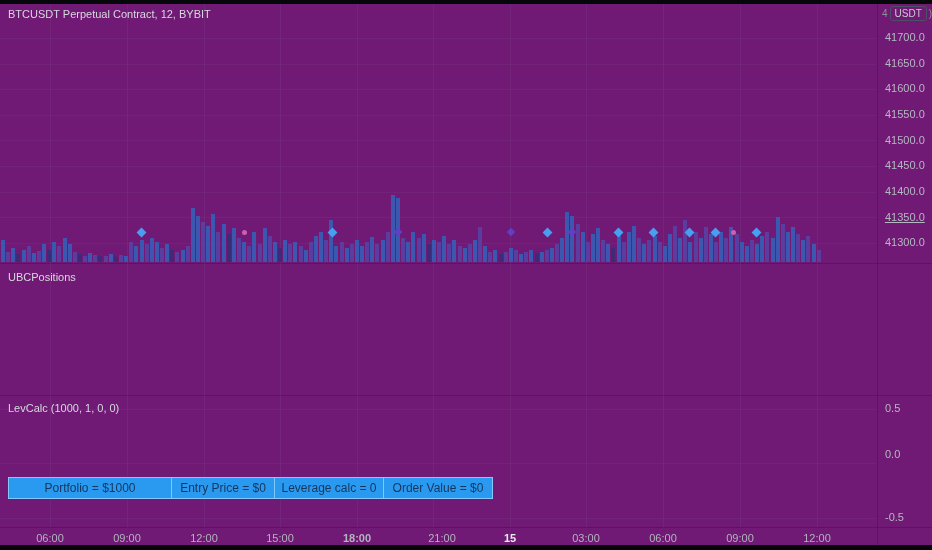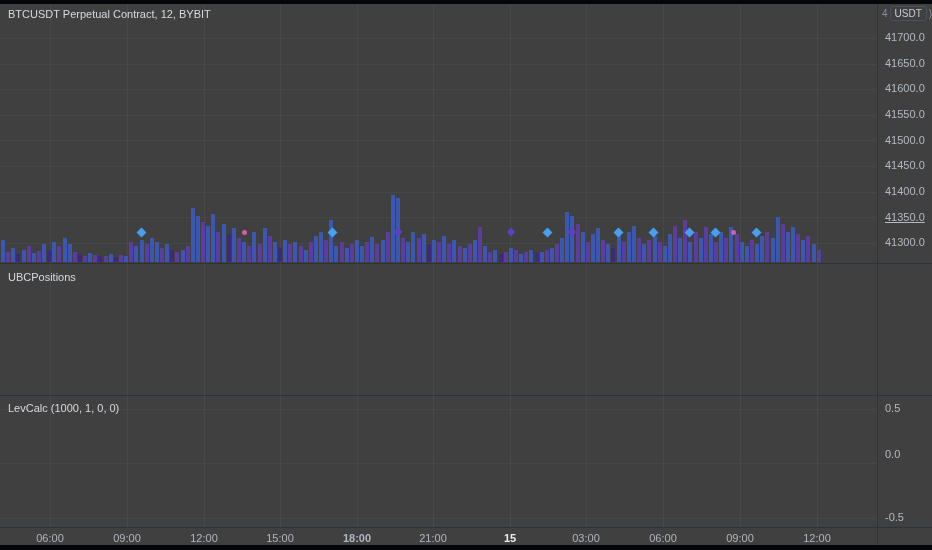--- a/index.html
+++ b/index.html
@@ -1,16 +1,16 @@
 <!DOCTYPE html>
 <html><head>
 <meta charset="utf-8">
 <style>
   html,body{margin:0;padding:0;background:#04060a;}
-  .stage{position:relative;width:932px;height:550px;background:#404040;overflow:hidden;
+  .stage{position:relative;width:932px;height:550px;background:#701a75;overflow:hidden;
          font-family:"Liberation Sans","DejaVu Sans",sans-serif;}
   .strip{position:absolute;left:0;width:932px;background:#04060a;}
   .strip.top{top:0;height:4px;}
   .strip.bottom{top:545px;height:5px;}
   .pane{position:absolute;left:0;width:877px;}
   .pane-main{top:4px;height:259px;}
   .pane-positions{top:264px;height:131px;}
   .pane-levcalc{top:396px;height:131px;}
   .sep{position:absolute;left:0;width:932px;height:1px;background:#2c3240;}
   .legend{position:absolute;left:8px;top:3px;z-index:6;color:#d6d9de;font-size:11px;line-height:14px;white-space:nowrap;}
@@ -258,20 +258,26 @@
       <div class="vgrid" style="left: 433px;"></div>
       <div class="vgrid" style="left: 510px;"></div>
       <div class="vgrid" style="left: 586px;"></div>
       <div class="vgrid" style="left: 663px;"></div>
       <div class="vgrid" style="left: 740px;"></div>
       <div class="vgrid" style="left: 817px;"></div>
     </div>
 
   <table class="calc-table">
     <tbody id="calc-body">
+        <tr>
+          <td style="width: 154px;">Portfolio = $1000</td>
+          <td style="width: 94px;">Entry Price = $0</td>
+          <td style="width: 100px;">Leverage calc = 0</td>
+          <td style="width: 100px;">Order Value = $0</td>
+        </tr>
       </tbody>
   </table>
 
   <div class="price-axis">
     <div class="unit-row">
       <span>4</span>
       <span class="unit-btn">USDT</span>
       <span>)</span>
     </div>
     <div id="price-labels">
@@ -292,21 +298,21 @@
       </div>
   </div>
 
   <div class="time-axis">
     <div id="time-labels">
         <div class="time-label" style="left: 50px;">06:00</div>
         <div class="time-label" style="left: 127px;">09:00</div>
         <div class="time-label" style="left: 204px;">12:00</div>
         <div class="time-label" style="left: 280px;">15:00</div>
         <div class="time-label" style="left: 357px; font-weight: bold;">18:00</div>
-        <div class="time-label" style="left: 433px; text-align: right;">21:00</div>
+        <div class="time-label" style="left: 442px; text-align: right;">21:00</div>
         <div class="time-label major" style="left: 510px;">15</div>
         <div class="time-label" style="left: 586px;">03:00</div>
         <div class="time-label" style="left: 663px;">06:00</div>
         <div class="time-label" style="left: 740px;">09:00</div>
         <div class="time-label" style="left: 817px;">12:00</div>
       </div>
   </div>
 
   <div class="strip bottom"></div>
 </div>

